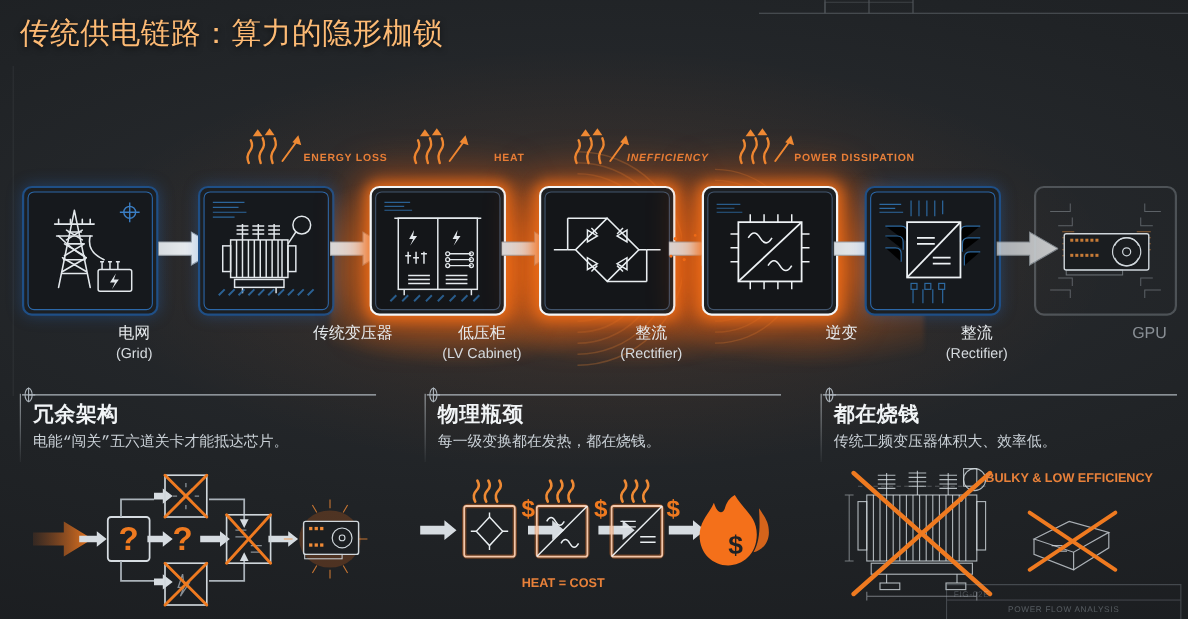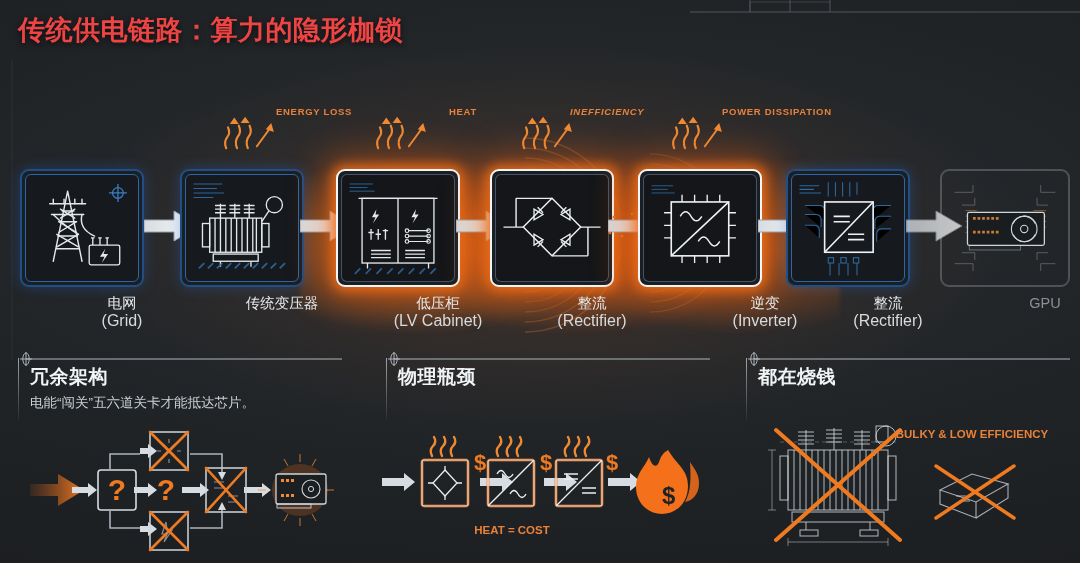--- a/index.html
+++ b/index.html
@@ -21,30 +21,30 @@
     pointer-events:none;
   }
   .tech-frame{
     position:absolute; pointer-events:none;
     stroke:#8d949b; fill:none; opacity:.45;
   }
 
   
   .title{
     position:absolute; left:18px; top:12px;
-    font-size:27px; font-weight:bold; letter-spacing:.5px;
-    color:#ef4444; text-shadow:0 2px 6px rgba(0,0,0,.7);
+    font-size:27px; font-weight:normal; letter-spacing:.5px;
+    color:#fdba74; text-shadow:0 2px 6px rgba(0,0,0,.7);
   }
 
   
   .chain{ position:absolute; left:0; top:96px; width:1080px; height:240px; }
 
   .loss-label{
     position:absolute; font-size:9.5px; font-weight:bold; letter-spacing:.7px;
-    color:#e8813a; white-space:nowrap;
+    color:#e8813a; white-space:nowrap;margin-top:32px;
   }
 
   .node{
     position:absolute; width:124px; height:118px; top:73px;
     border-radius:9px;
   }
   .node .frame{
     position:absolute; inset:0; border-radius:9px;
     border:2px solid #cfd6db;
     background:#1c1f22;
@@ -63,21 +63,21 @@
   .node.hot .inner{ border-color:rgba(120,160,210,.45); background:#141619; }
   .node.ghost .frame{ border-color:rgba(190,200,210,.28); background:transparent; box-shadow:none;}
   .node.ghost .inner{ border:none; }
   .node svg{ position:absolute; inset:0; width:100%; height:100%; }
 
   .labels{ position:absolute; left:0; top:0; width:1080px; height:60px; }
   .stage-label{
     position:absolute; width:150px; text-align:center;
     font-size:14.5px; line-height:17px; color:#e7ebee;
   }
-  .stage-label .en{ font-size:16px; color:#d6dbdf; display:block; }
+  .stage-label .en{ font-size:13px; color:#d6dbdf; display:block; }
   .stage-label.dim, .stage-label.dim .en{ color:#8a9096; }
 
   .arrow-big{ position:absolute; width:56px; height:34px; top:113px; }
   .arrow-big svg{ width:100%; height:100%; }
 
   
   .heat-band{
     position:absolute; left:300px; top:40px; width:540px; height:210px;
     background:
       radial-gradient(ellipse 52% 62% at 22% 52%, rgba(244,112,22,.78), rgba(244,112,22,0) 68%),
@@ -98,21 +98,21 @@
   .panel .vrule{
     position:absolute; left:18px; top:14px; width:1px; height:62px;
     background:linear-gradient(180deg, rgba(200,208,214,.75), rgba(200,208,214,.05));
   }
   .panel h3{
     position:absolute; left:30px; top:20px;
     font-size:19px; font-weight:bold; color:#f1f4f6; letter-spacing:.5px;
   }
   .panel p{
     position:absolute; left:30px; top:50px; width:310px;
-    font-size:13.5px; line-height:18px; color:#c9d0d6;
+    font-size:13.5px; line-height:18px; color:#c9d0d6;font-family:Liberation Mono, monospace;
   }
   .panel .art{ position:absolute; left:0; top:78px; width:352px; height:140px;text-decoration:underline; }
   .panel .art svg{ width:100%; height:100%; }
 
   .blueprint-note{
     position:absolute; right:6px; bottom:0px; width:214px; height:32px;
     border:1px solid rgba(160,170,180,.30);
     border-bottom:none;
     color:rgba(190,200,210,.35); font-size:7.5px; letter-spacing:.6px;
     padding:4px 6px 0 6px;
@@ -481,34 +481,33 @@
           <rect x="26" y="78" width="56" height="5" fill="none" stroke="rgba(200,210,218,.45)" stroke-width="1"></rect>
         </svg>
       </div>
     </div>
 
     <div class="labels" style="top:199px;margin-left:40px;">
       <div class="stage-label" style="left:7px;">
         <span>电网</span>
         <span class="en">(Grid)</span>
       </div>
-      <div class="stage-label" style="left:167px;">
+      <div class="stage-label" style="left:167px;text-align:right;">
         <span>传统变压器</span>
       </div>
       <div class="stage-label" style="left:323px;">
         <span>低压柜</span>
         <span class="en">(LV Cabinet)</span>
       </div>
       <div class="stage-label" style="left:477px;">
         <span>整流</span>
         <span class="en">(Rectifier)</span>
       </div>
       <div class="stage-label" style="left:650px;">
         <span>逆变</span>
-        <span class="en">(Inverter)</span>
       </div>
       <div class="stage-label" style="left:773px;">
         <span>整流</span>
         <span class="en">(Rectifier)</span>
       </div>
       <div class="stage-label dim" style="left:930px;">
         <span>GPU</span>
         <span class="en"></span>
       </div>
     </div>
@@ -600,20 +599,21 @@
     </div>
 
     <div class="panel" style="left:368px;">
       <svg class="divider" viewBox="0 0 324 14">
         <path d="M8 7 H324" stroke="#aeb6bd" stroke-width="1.2"></path>
         <ellipse cx="8" cy="7" rx="3.2" ry="6" fill="none" stroke="#aeb6bd" stroke-width="1"></ellipse>
         <path d="M8 0 V14 M2 7 H14" stroke="#aeb6bd" stroke-width="1"></path>
       </svg>
       <div class="vrule"></div>
       <h3>物理瓶颈</h3>
+      <p>每一级变换都在发热，都在烧钱。</p>
       <div class="art">
         <svg viewBox="0 0 352 140">
 
           <g fill="#d6dce1">
             <path d="M14 56 h22 v-5 l11 9 l-11 9 v-5 h-22 z"></path>
             <path d="M112 56 h22 v-5 l11 9 l-11 9 v-5 h-22 z"></path>
             <path d="M176 56 h22 v-5 l11 9 l-11 9 v-5 h-22 z"></path>
             <path d="M240 56 h22 v-5 l11 9 l-11 9 v-5 h-22 z"></path>
           </g>
 
@@ -668,20 +668,21 @@
     </div>
 
     <div class="panel" style="left:728px; width:352px;">
       <svg class="divider" viewBox="0 0 324 14">
         <path d="M8 7 H324" stroke="#aeb6bd" stroke-width="1.2"></path>
         <ellipse cx="8" cy="7" rx="3.2" ry="6" fill="none" stroke="#aeb6bd" stroke-width="1"></ellipse>
         <path d="M8 0 V14 M2 7 H14" stroke="#aeb6bd" stroke-width="1"></path>
       </svg>
       <div class="vrule"></div>
       <h3>都在烧钱</h3>
+      <p>传统工频变压器体积大、效率低。</p>
       <div class="art">
         <svg viewBox="0 0 352 140">
 
           <g stroke="rgba(215,222,228,.8)" stroke-width="1" fill="none">
             <rect x="60" y="28" width="100" height="60"></rect>
             <path d="M66 28 v60 M72 28 v60 M78 28 v60 M84 28 v60 M90 28 v60 M96 28 v60 M102 28 v60 M108 28 v60 M114 28 v60 M120 28 v60 M126 28 v60 M132 28 v60 M138 28 v60 M144 28 v60 M150 28 v60"></path>
             <rect x="52" y="34" width="8" height="44"></rect>
             <rect x="160" y="34" width="8" height="44"></rect>
             <rect x="64" y="90" width="92" height="10"></rect>
             <path d="M78 100 v8 M142 100 v8"></path>
@@ -711,15 +712,24 @@
             <path d="M212 68 L244 52 L280 62 L248 80 Z"></path>
             <path d="M212 68 v14 L248 96 v-16"></path>
             <path d="M280 62 v14 L248 96"></path>
             <path d="M228 74 h10 M232 79 h10"></path>
           </g>
           <g stroke="#ef7a20" stroke-width="3.5" stroke-linecap="round">
             <path d="M208 44 L286 96 M286 44 L208 96"></path>
           </g>
         </svg>
       </div>
+      <div class="blueprint-note">
+        <div class="hr"></div>
+        <div class="row">
+          <span class="k">FIG-02E</span>
+        </div>
+        <div class="row" style="margin-top:4px; justify-content:center;">
+          <span>POWER FLOW ANALYSIS</span>
+        </div>
+      </div>
     </div>
   </div>
 </div>
 
 </body></html>

